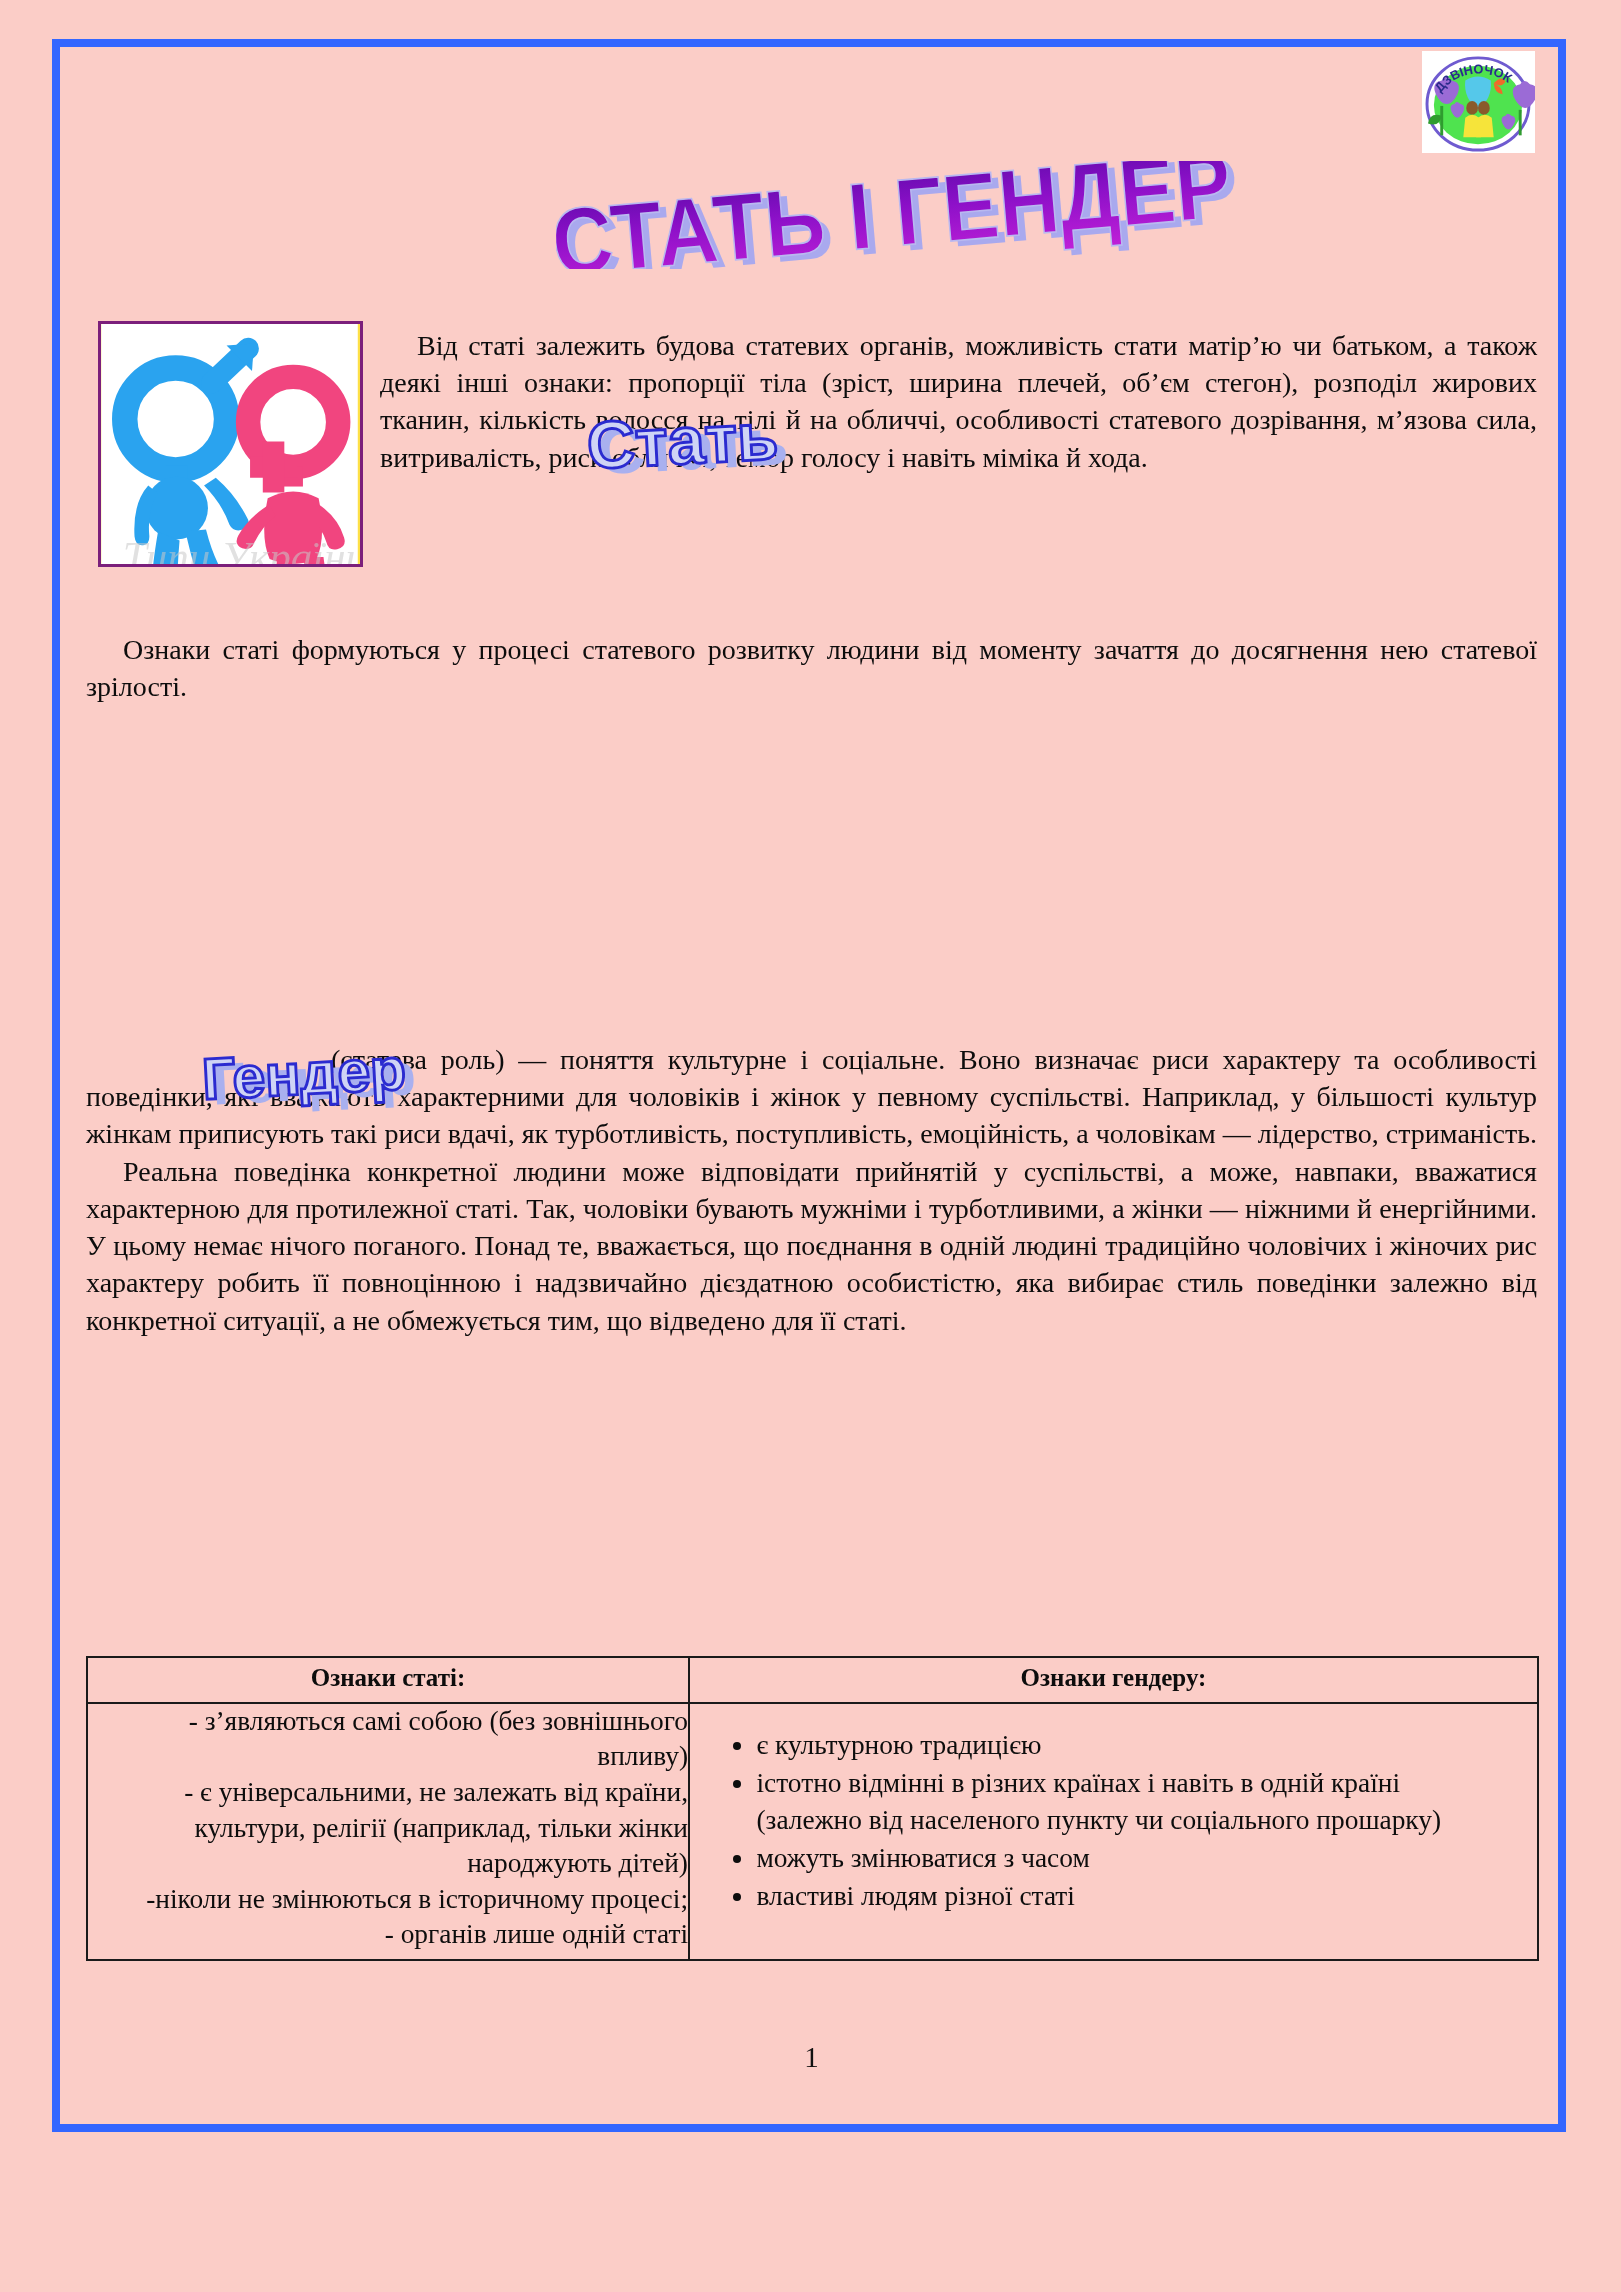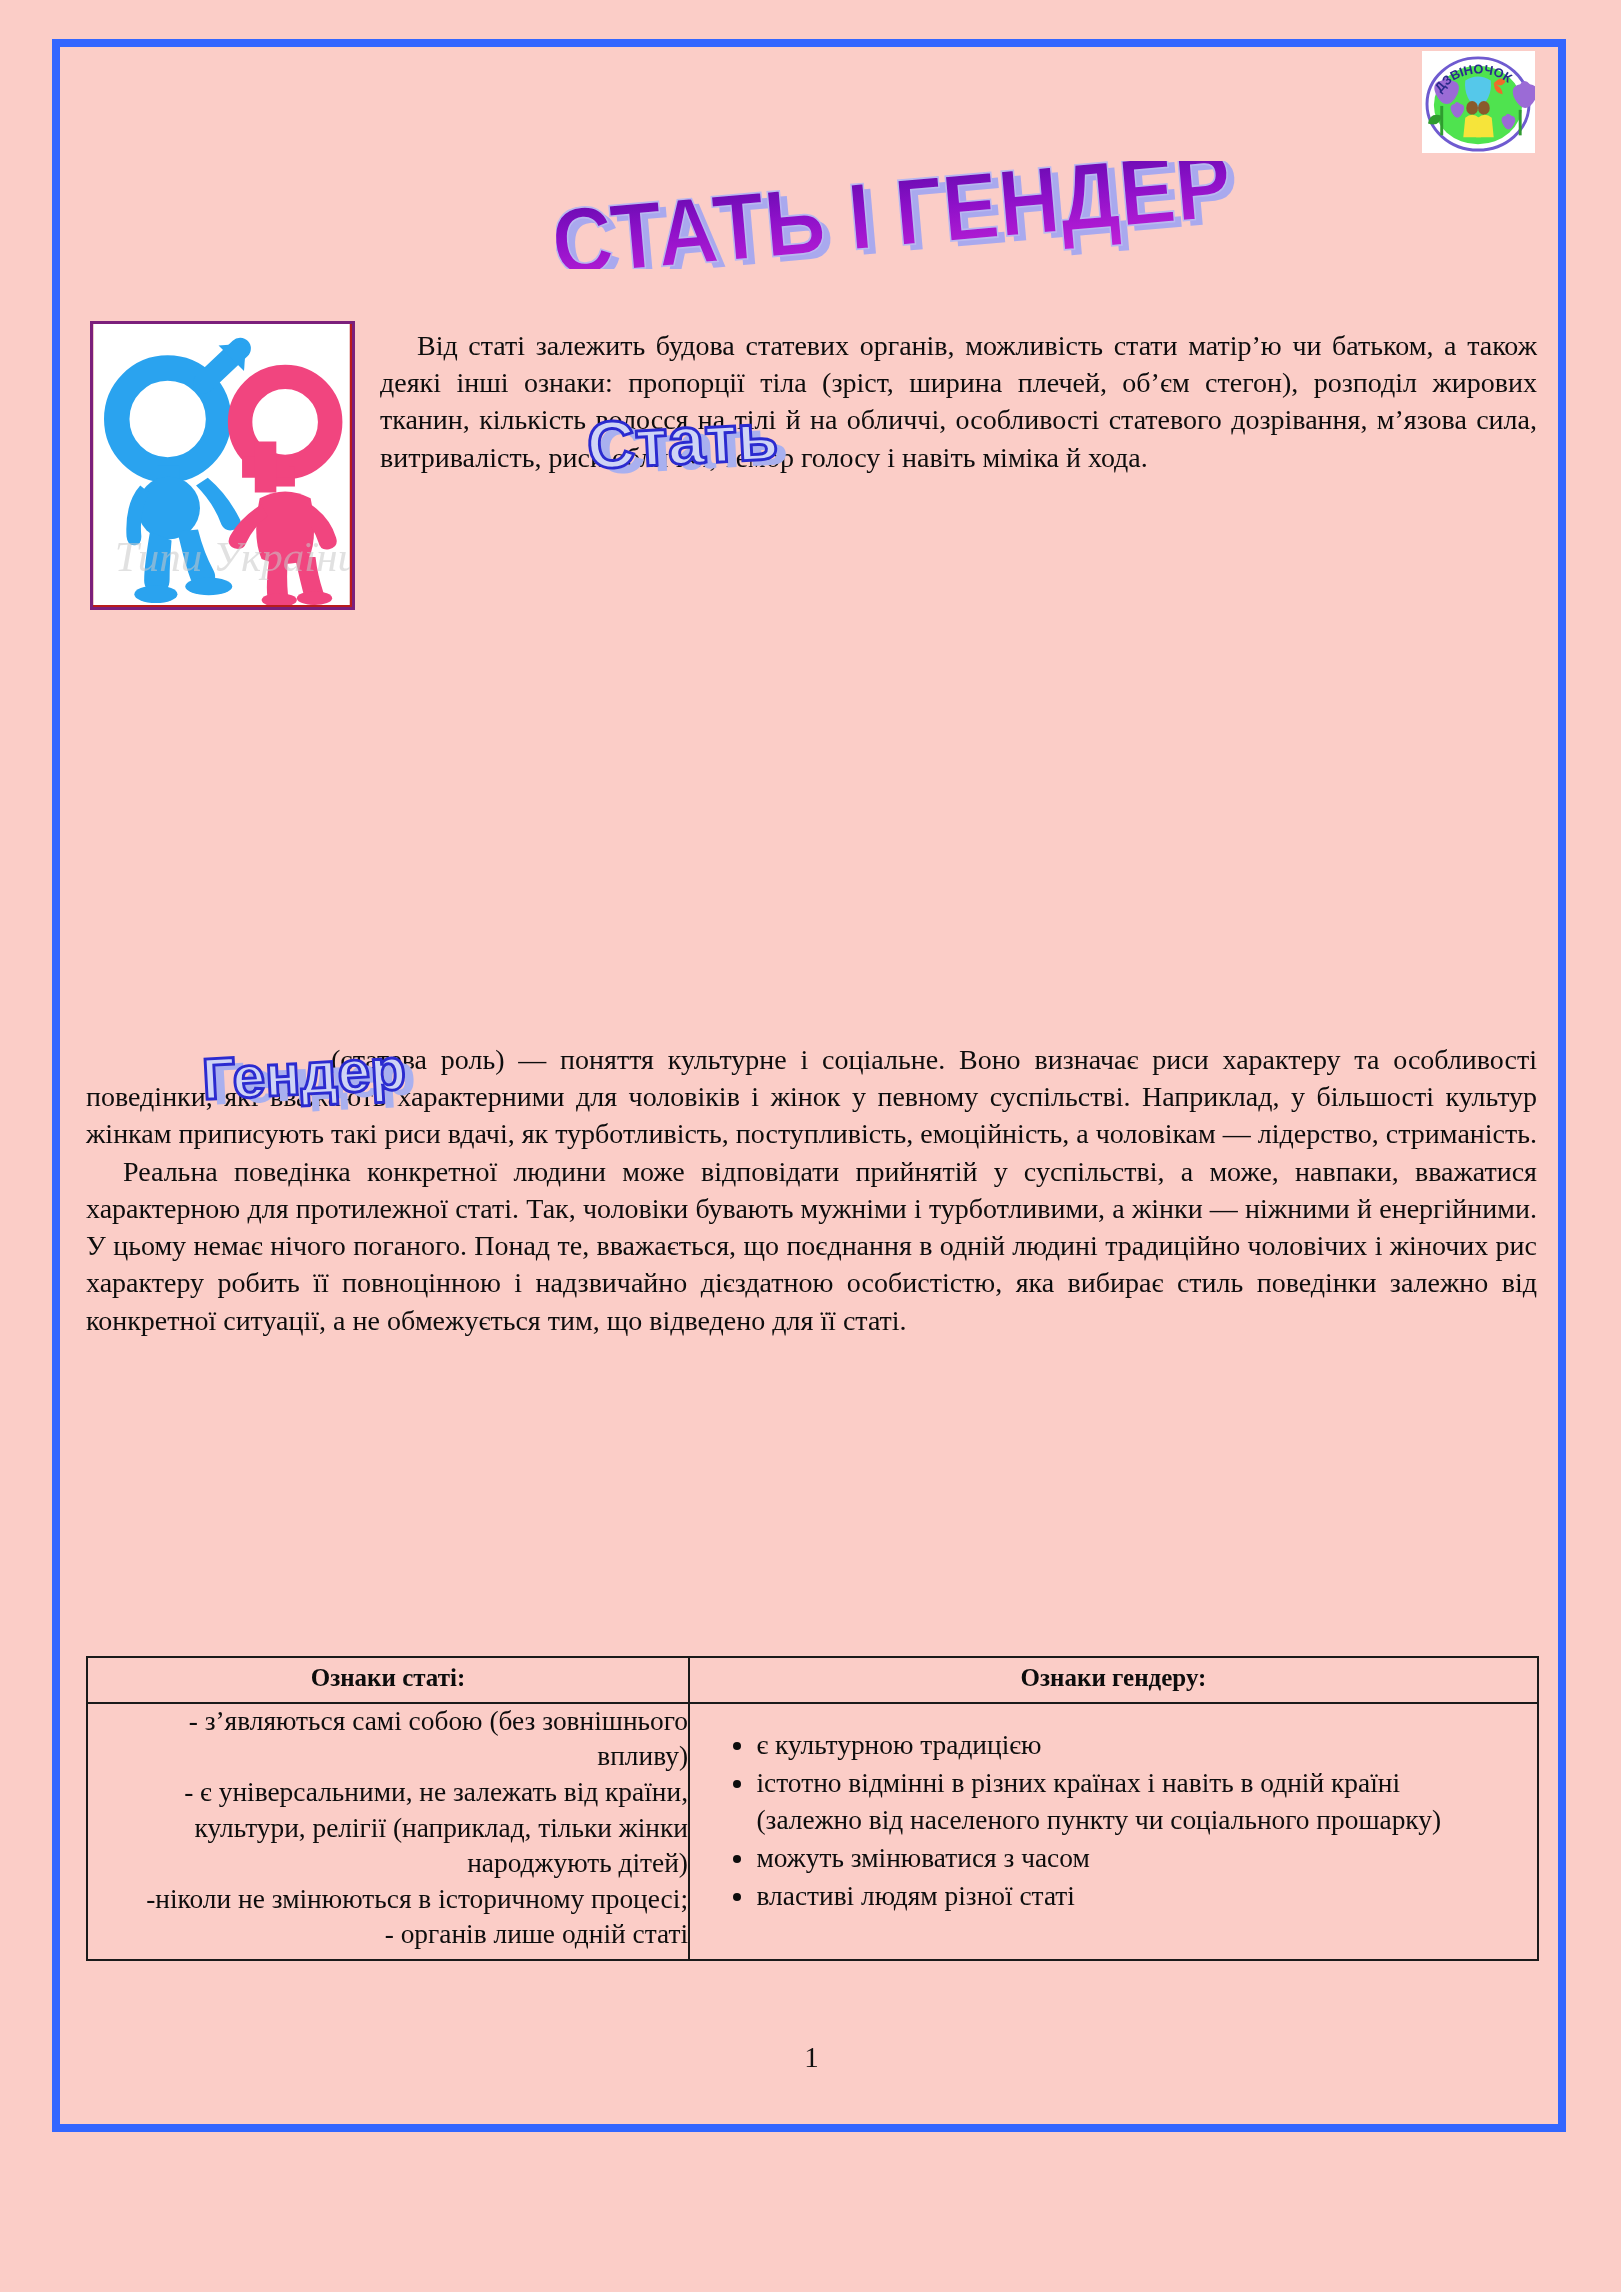--- a/index.html
+++ b/index.html
@@ -88,26 +88,26 @@
     left: 108px;
     top: 982px;
     width: 245px;
     height: 83px;
     z-index: 5;
   }
 
   
   .figure-box {
     position: absolute;
-    left: 4px;
+    left: 12px;
     top: 270px;
     width: 265px;
-    height: 289px;
+    height: 246px;
     border: 3.9px solid #7b1f7b;
-    background: #b91c1c;
+    background: #fde047;
     box-sizing: border-box;
     overflow: hidden;
   }
   .figure-box svg { display:block; }
 
   
   .para {
     font-size: 28px;
     line-height: 1.33;
     color: #0d0d0d;
@@ -312,20 +312,23 @@
           <text x="18" y="68" font-family="'Liberation Sans',sans-serif" font-size="60" font-weight="bold" fill="#a9b0ef">Гендер</text>
           <text x="8" y="62" font-family="'Liberation Sans',sans-serif" font-size="60" font-weight="bold" fill="#cfd4f5" stroke="#2b2bd0" stroke-width="3">Гендер</text>
         </g>
       </svg>
     </div>
 
     <div class="wrap-block">
       <p class="para indent">Від статі залежить будова статевих органів, можливість стати матір’ю чи батьком, а також деякі інші ознаки: пропорції тіла (зріст, ширина плечей, об’єм стегон), розподіл жирових тканин, кількість волосся на тілі й на обличчі, особливості статевого дозрівання, м’язова сила, витривалість, риси обличчя, тембр голосу і навіть міміка й хода.</p>
     </div>
 
+    <div class="after-image">
+      <p class="para indent">Ознаки статі формуються у процесі статевого розвитку людини від моменту зачаття до досягнення нею статевої зрілості.</p>
+    </div>
 
     <div class="gender-block">
       <p class="para"><span class="gender-pad"></span><span>(статева роль) — поняття культурне і соціальне. Воно визначає риси характеру та особливості поведінки, які вважають характерними для чоловіків і жінок у певному суспільстві. Наприклад, у більшості культур жінкам приписують такі риси вдачі, як турботливість, поступливість, емоційність, а чоловікам — лідерство, стриманість.</span></p>
       <p class="para indent">Реальна поведінка конкретної людини може відповідати прийнятій у суспільстві, а може, навпаки, вважатися характерною для протилежної статі. Так, чоловіки бувають мужніми і турботливими, а жінки — ніжними й енергійними. У цьому немає нічого поганого. Понад те, вважається, що поєднання в одній людині традиційно чоловічих і жіночих рис характеру робить її повноцінною і надзвичайно дієздатною особистістю, яка вибирає стиль поведінки залежно від конкретної ситуації, а не обмежується тим, що відведено для її статі.</p>
     </div>
 
     <table class="cmp-table">
       <colgroup>
         <col style="width:602px">
         <col style="width:849px">

